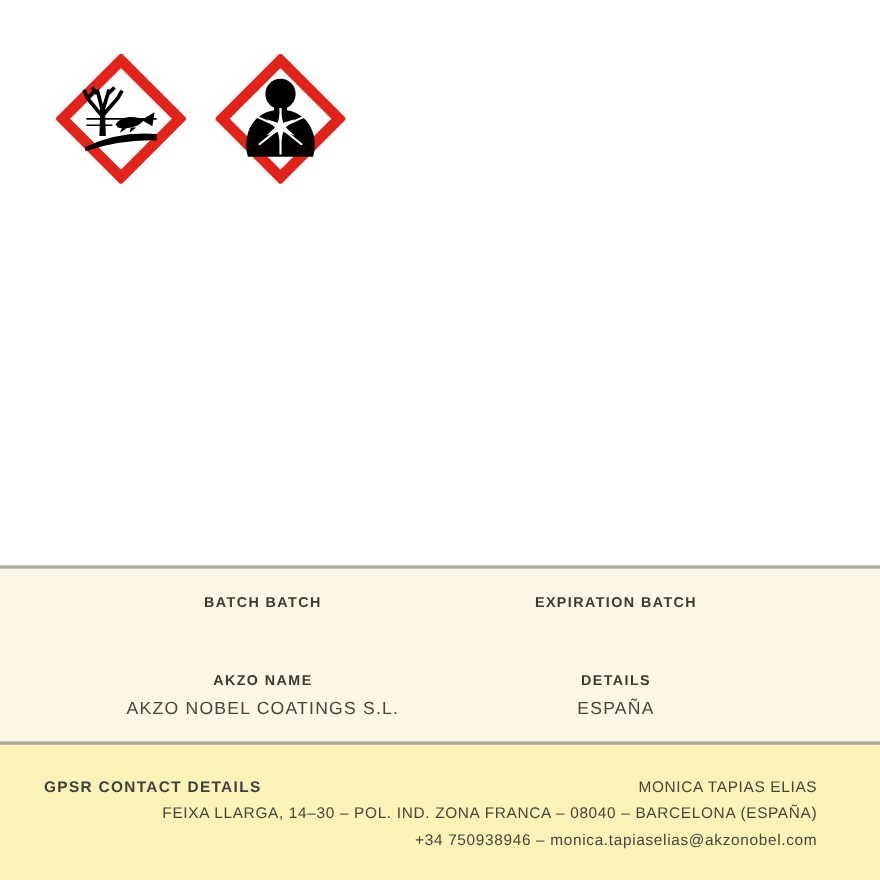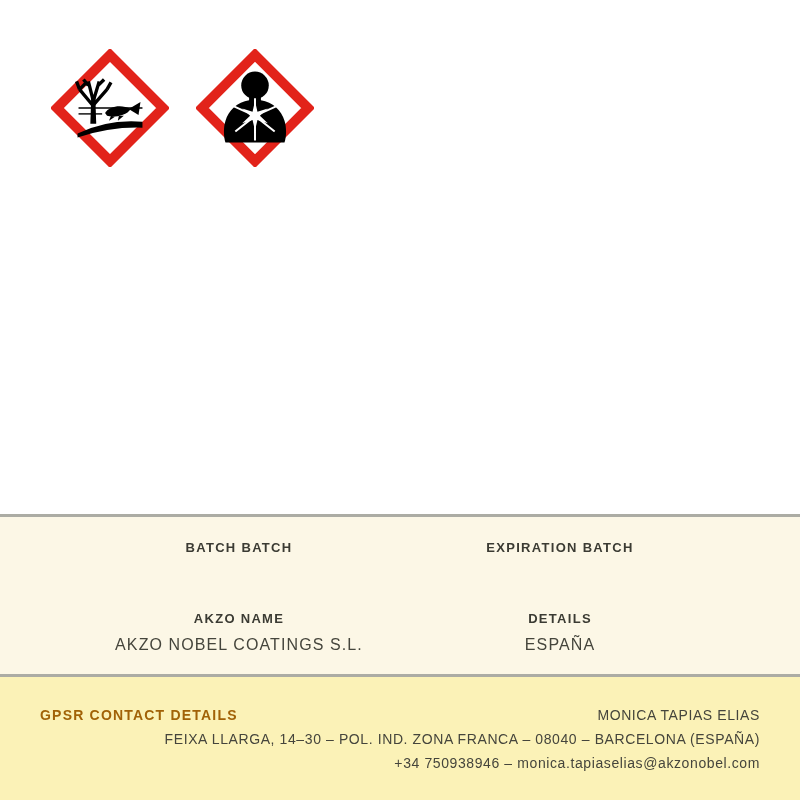--- a/index.html
+++ b/index.html
@@ -59,25 +59,25 @@
   .row-labels2 { top: 611px; }
   .row-values2 { top: 636px; }
 
   .gpsr-title {
     position: absolute;
     left: 40px; top: 707px;
     font-size: 14px;
     font-weight: 700;
     letter-spacing: 1.2px;
     white-space: nowrap;
-    color: #a16207;
+    color: #404040;
   }
   .contact-line {
     position: absolute;
-    right: 40px;
+    right: 57px;
     font-size: 14px;
     font-weight: 400;
     letter-spacing: 0.6px;
     white-space: nowrap;
     text-align: right;
     color: #45453c;
   }
   .contact-name    { top: 707px; }
   .contact-address { top: 731px; }
   .contact-phone   { top: 755px; }

